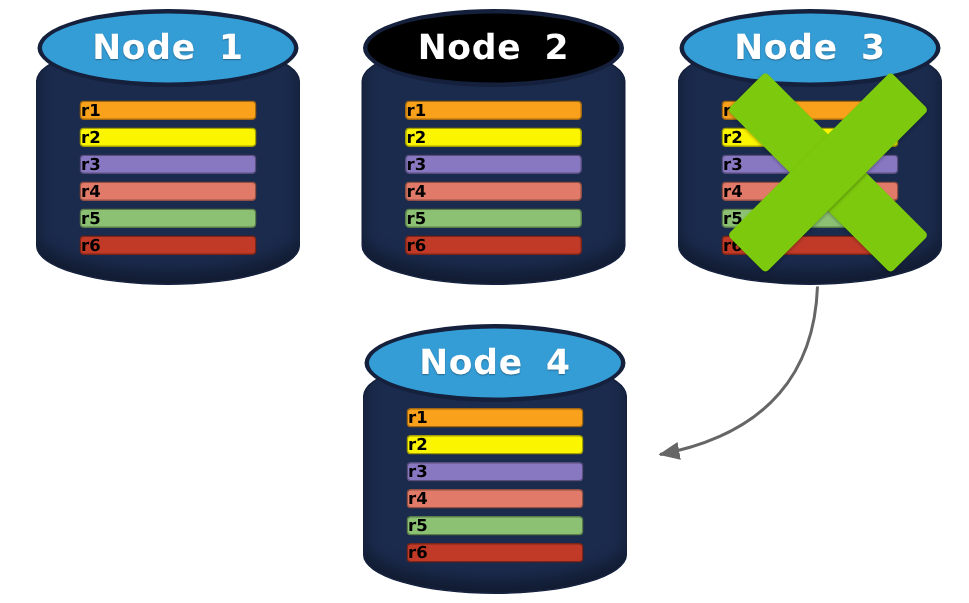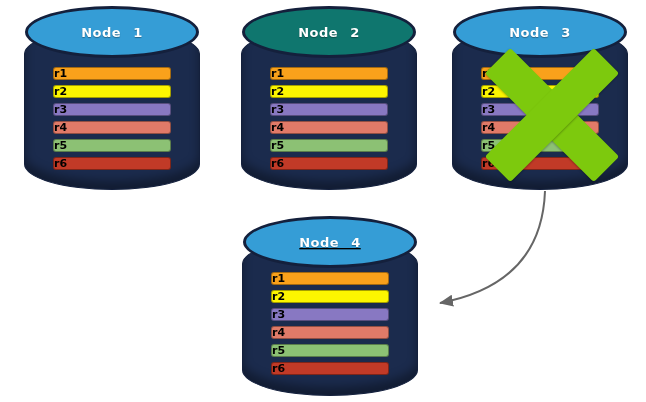--- a/index.html
+++ b/index.html
@@ -17,21 +17,21 @@
     border-radius:50% / 26px;
     border:1px solid #14203C;box-sizing:border-box;
     box-shadow:inset 0 -8px 10px rgba(0,0,0,.35);
   }
   .cyl-top{
     position:absolute;left:1px;right:1px;top:0;height:52px;
     border-radius:50%;border:3px solid #14203C;box-sizing:border-box;
     display:flex;align-items:center;justify-content:center;
   }
   .node-title{
-    color:#fff;font-weight:bold;font-size:13px;letter-spacing:.5px;word-spacing:7px;
+    color:#fff;font-weight:bold;font-size:23px;letter-spacing:.5px;word-spacing:7px;
     text-shadow:0 1px 1px rgba(0,0,0,.35);
   }
   .bars{position:absolute;left:29px;right:29px;top:61px;}
   .node4 .bars{top:56px;}
   .bar{
     height:13px;margin-bottom:5px;border-radius:3px;
     border:1px solid rgba(0,0,0,.35);box-sizing:border-box;
     display:flex;align-items:center;
     font-size:11px;font-weight:bold;color:#000;line-height:11px;
   }
@@ -71,21 +71,21 @@
         <span>r5</span>
       </div>
       <div class="bar" style="background-color: rgb(193, 58, 39);">
         <span>r6</span>
       </div>
     </div>
   </div>
 
   <div class="node node2">
     <div class="cyl-body" style="background-color: rgb(27, 43, 77);"></div>
-    <div class="cyl-top" style="background-color: #0f766e;">
+    <div class="cyl-top" style="background-color: #000000;">
       <span class="node-title">Node 2</span>
     </div>
     <div class="bars">
       <div class="bar" style="background-color: rgb(249, 161, 27);">
         <span>r1</span>
       </div>
       <div class="bar" style="background-color: rgb(252, 245, 0);">
         <span>r2</span>
       </div>
       <div class="bar" style="background-color: rgb(136, 120, 194);">
@@ -129,21 +129,21 @@
       </div>
     </div>
     <div class="cross">
       <div class="arm arm-a" style="background-color: rgb(125, 201, 13);"></div>
       <div class="arm arm-b" style="background-color: rgb(125, 201, 13);"></div>
     </div>
   </div>
 
   <div class="node node4">
     <div class="cyl-body" style="background-color: rgb(27, 43, 77);"></div>
-    <div class="cyl-top" style="background-color: rgb(53, 157, 214); text-decoration: underline;">
+    <div class="cyl-top" style="background-color: rgb(53, 157, 214);">
       <span class="node-title">Node 4</span>
     </div>
     <div class="bars">
       <div class="bar" style="background-color: rgb(249, 161, 27);">
         <span>r1</span>
       </div>
       <div class="bar" style="background-color: rgb(252, 245, 0);">
         <span>r2</span>
       </div>
       <div class="bar" style="background-color: rgb(136, 120, 194);">

